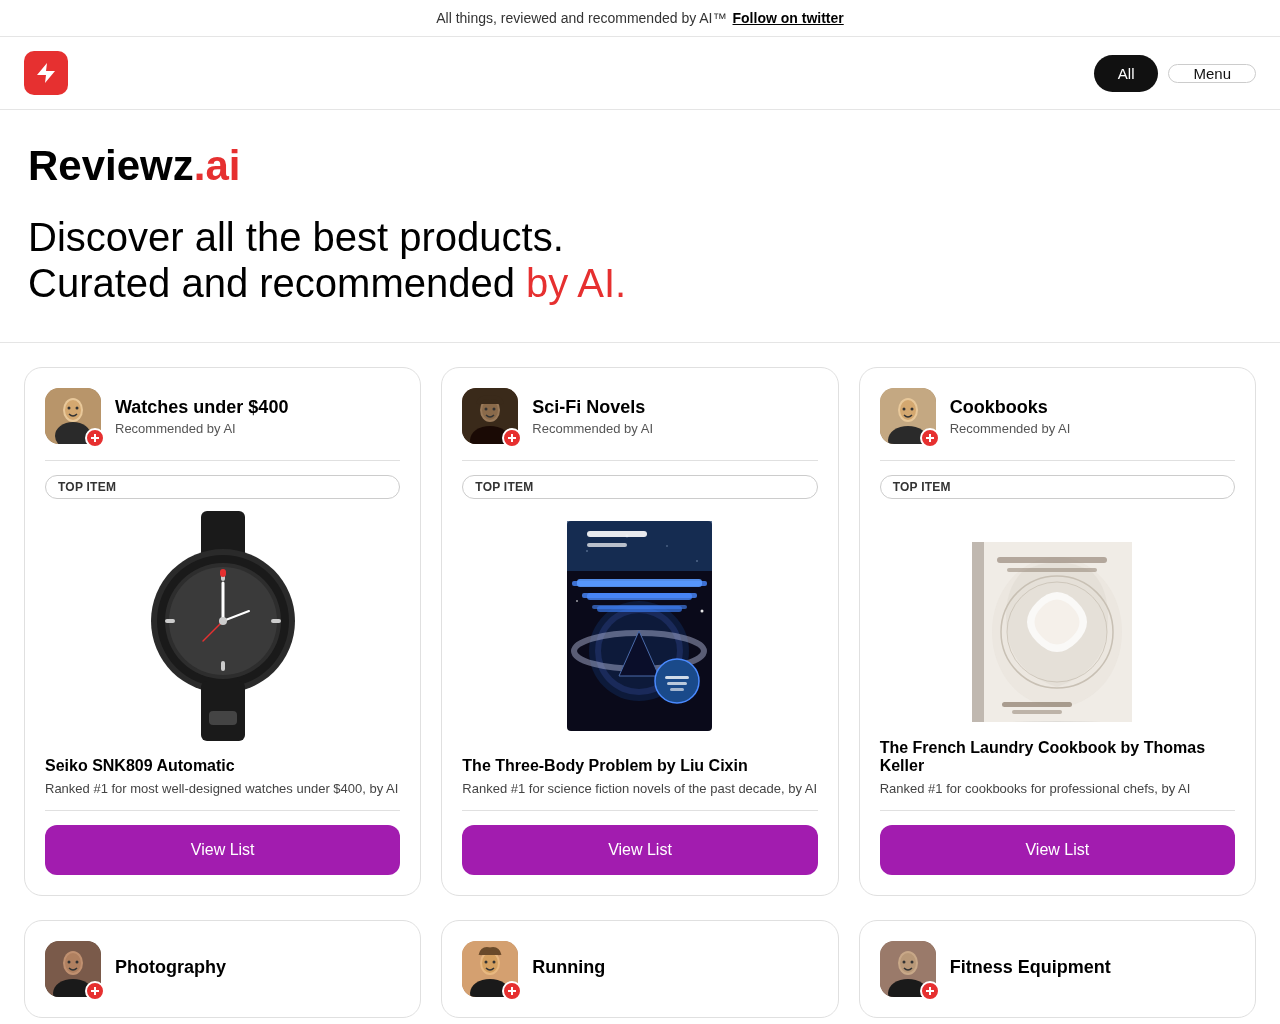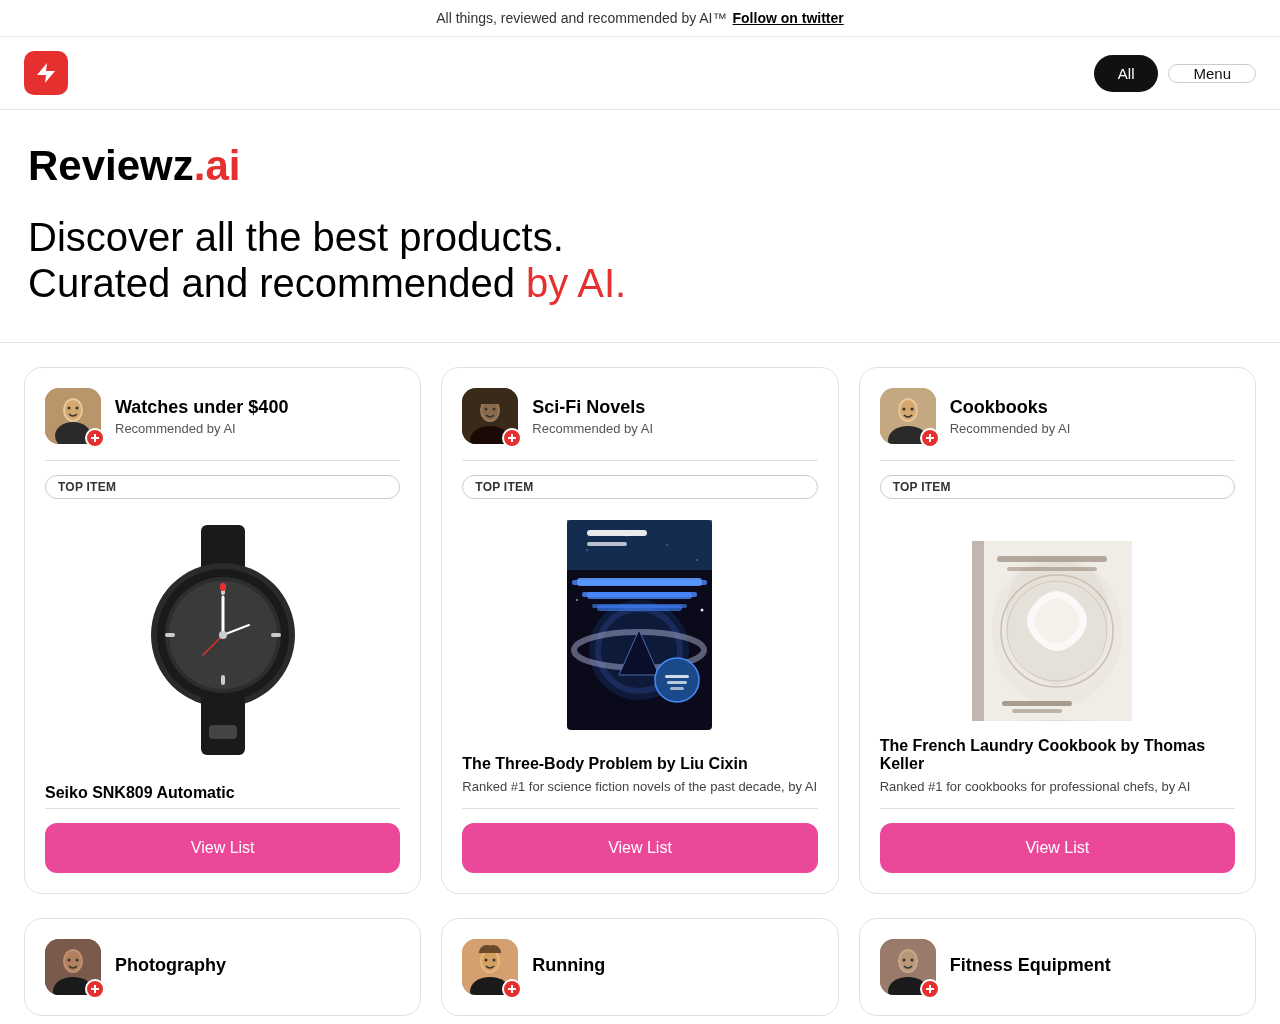--- a/index.html
+++ b/index.html
@@ -165,21 +165,21 @@
       min-height: 200px;
       margin-bottom: 16px;
     }
 
     .product-name { font-size: 16px; font-weight: 700; margin-bottom: 6px; }
     .product-desc { font-size: 13px; color: #444; margin-bottom: 14px; }
 
     .card-divider2 { border: none; border-top: 1px solid #e0e0e0; margin: 0 0 14px; }
 
     .view-list-btn {
-      background: #ec4899;
+      background: #a21caf;
       color: #fff;
       border: none;
       border-radius: 12px;
       padding: 16px;
       font-size: 16px;
       font-weight: 500;
       cursor: pointer;
       width: 100%;
       text-align: center;
     }
@@ -308,20 +308,21 @@
         <circle cx="100" cy="110" r="4" fill="#ccc"></circle>
 
         <rect x="97" y="58" width="6" height="8" rx="3" fill="#e63030"></rect>
 
         <rect x="78" y="170" width="44" height="60" rx="6" fill="#1a1a1a"></rect>
 
         <rect x="86" y="200" width="28" height="14" rx="4" fill="#444"></rect>
       </svg>
     </div>
     <div class="product-name">Seiko SNK809 Automatic</div>
+    <div class="product-desc">Ranked #1 for most well-designed watches under $400, by AI</div>
     <hr class="card-divider2">
     <button class="view-list-btn">View List</button>
   </div>
 
   <div class="card">
     <div class="card-header">
       <div class="avatar-wrap">
         <div class="avatar face-female-scifi">
           <svg width="56" height="56" viewBox="0 0 56 56">
             <rect width="56" height="56" rx="14" fill="#3a2a1a"></rect>

